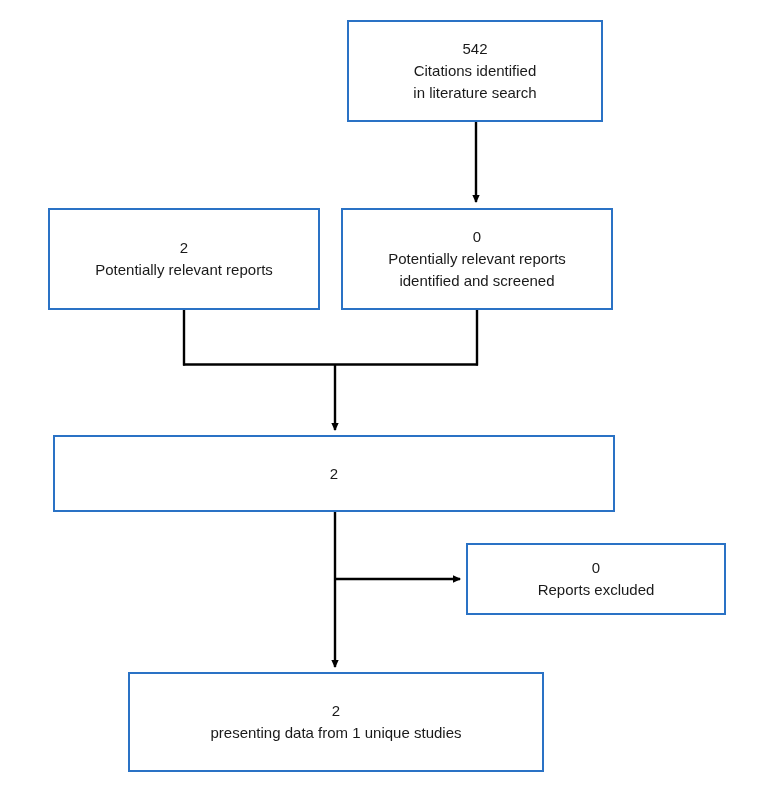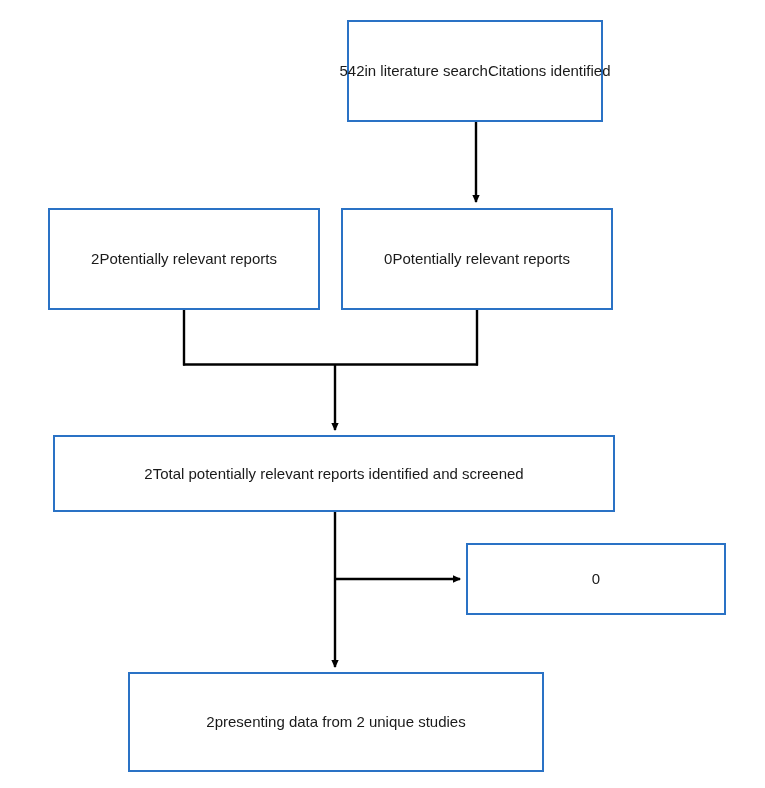--- a/index.html
+++ b/index.html
@@ -14,21 +14,21 @@
     background: #ffffff;
     font-family: "Liberation Sans", sans-serif;
     overflow: hidden;
   }
   .node {
     position: absolute;
     box-sizing: border-box;
     border: 2px solid #2a72c5;
     background: #ffffff;
     display: flex;
-    flex-direction: row;
+    flex-direction: column;
     align-items: center;
     justify-content: center;
     text-align: center;
     color: #1a1a1a;
     font-size: 15px;
     line-height: 22px;
   }
   .node .line {
     display: block;
     white-space: nowrap;
@@ -64,41 +64,42 @@
 
     <path d="M335,364.5 L335,430" stroke="#000000" stroke-width="2.4" fill="none" marker-end="url(#arrowhead)"></path>
 
     <path d="M335,512 L335,667" stroke="#000000" stroke-width="2.4" fill="none" marker-end="url(#arrowhead)"></path>
 
     <path d="M335,579 L460,579" stroke="#000000" stroke-width="2.4" fill="none" marker-end="url(#arrowhead)"></path>
   </svg>
 
   <div class="node" style="left:347px; top:20px; width:256px; height:102px;">
     <span class="line">542</span>
+    <span class="line">Citations identified</span>
     <span class="line">in literature search</span>
-    <span class="line">Citations identified</span>
   </div>
 
   <div class="node" style="left:48px; top:208px; width:272px; height:102px;">
     <span class="line">2</span>
     <span class="line">Potentially relevant reports</span>
   </div>
 
   <div class="node" style="left:341px; top:208px; width:272px; height:102px;">
     <span class="line">0</span>
     <span class="line">Potentially relevant reports</span>
+    <span class="line">identified and screened</span>
   </div>
 
   <div class="node" style="left:53px; top:435px; width:562px; height:77px;">
     <span class="line">2</span>
-    <span class="line">Total potentially relevant reports identified and screened</span>
   </div>
 
   <div class="node" style="left:466px; top:543px; width:260px; height:72px;">
     <span class="line">0</span>
+    <span class="line">Reports excluded</span>
   </div>
 
   <div class="node" style="left:128px; top:672px; width:416px; height:100px;">
     <span class="line">2</span>
-    <span class="line">presenting data from 2 unique studies</span>
+    <span class="line">presenting data from 1 unique studies</span>
   </div>
 
 </div>
 
 </body></html>

